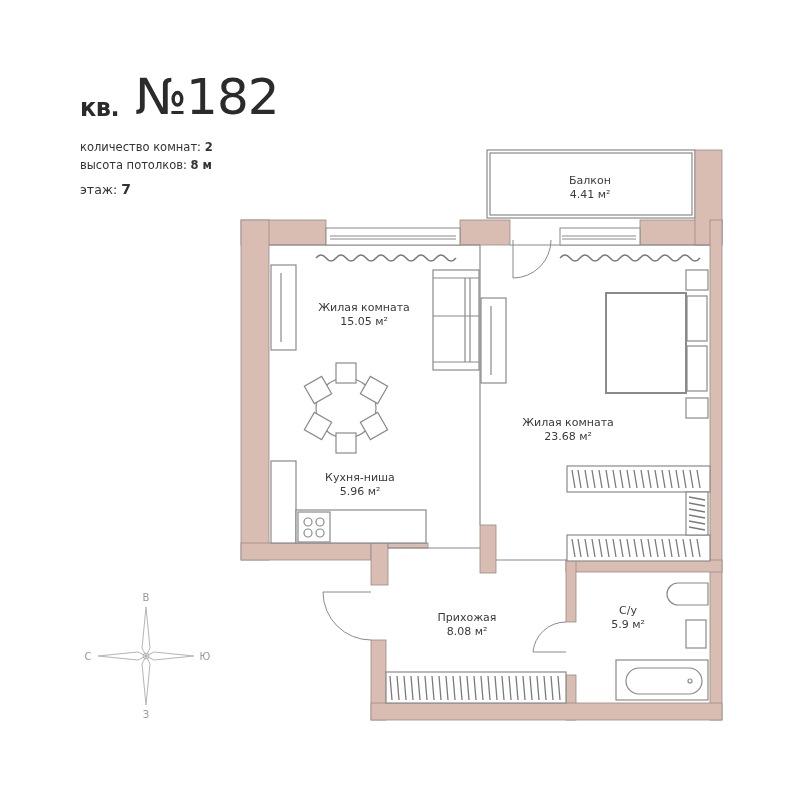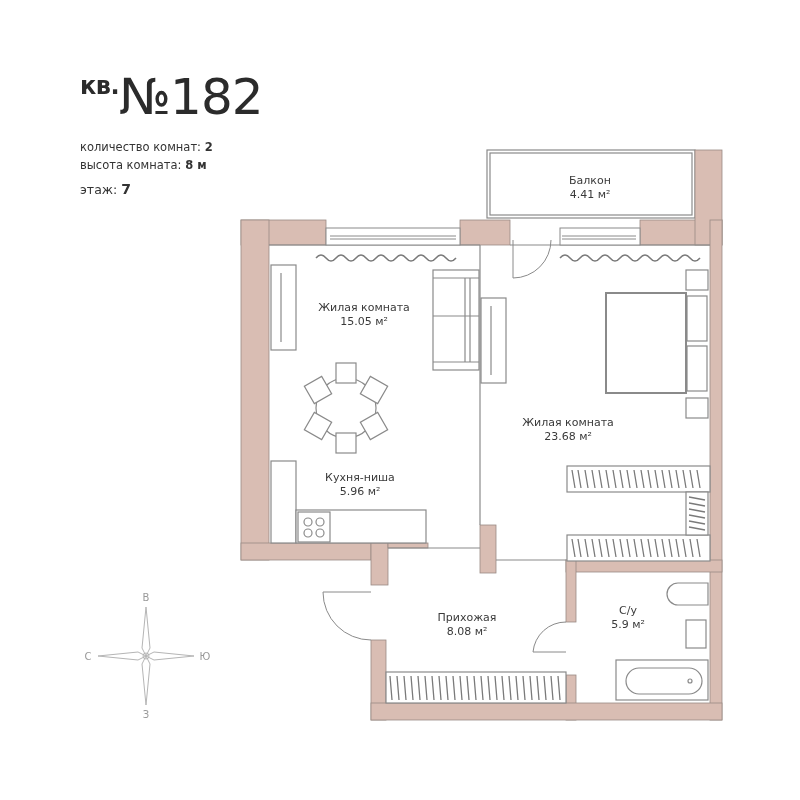--- a/index.html
+++ b/index.html
@@ -1,17 +1,17 @@
 <!DOCTYPE html>
 <html><head>
 <meta charset="utf-8">
 <style>
   html,body{margin:0;padding:0;background:#fff;}
   body{width:800px;height:800px;position:relative;overflow:hidden;font-family:"DejaVu Sans","Liberation Sans",sans-serif;color:#2b2b2b;}
-  .title{position:absolute;left:80px;top:72px;display:flex;align-items:flex-start;}
+  .title{position:absolute;left:80px;top:72px;display:flex;align-items:flex-end;gap:16px;}
   .title .pre{font-size:24px;font-weight:bold;letter-spacing:-0.5px;}
   .title .num{font-size:50px;font-weight:normal;letter-spacing:-1px;line-height:1;}
   .info{position:absolute;left:80px;top:138px;font-size:11.5px;line-height:18px;color:#333;}
   .info .row b{font-weight:bold;}
   .info .floor{margin-top:6px;font-size:12.5px;}
   .info .floor b{font-size:14px;}
   svg.plan{position:absolute;left:0;top:0;}
   .lbl{font-family:"DejaVu Sans","Liberation Sans",sans-serif;font-size:11px;fill:#3a3a3a;}
   .compass-lbl{font-family:"DejaVu Sans","Liberation Sans",sans-serif;font-size:10px;fill:#999;}
 </style>
@@ -21,21 +21,21 @@
 <div class="title">
   <span class="pre">кв.</span>
   <span class="num">№182</span>
 </div>
 
 <div class="info">
   <div class="row">
     <span>количество комнат:</span> <b>2</b>
   </div>
   <div class="row">
-    <span>высота комната:</span> <b>8 м</b>
+    <span>высота потолков:</span> <b>8 м</b>
   </div>
   <div class="row floor">
     <span>этаж:</span> <b>7</b>
   </div>
 </div>
 
 <svg class="plan" width="800" height="800" viewBox="0 0 800 800">
   <g stroke="#8a8a8a" stroke-width="1.2" fill="none">
 
     <rect x="487" y="150" width="208" height="68" fill="#fff"></rect>

